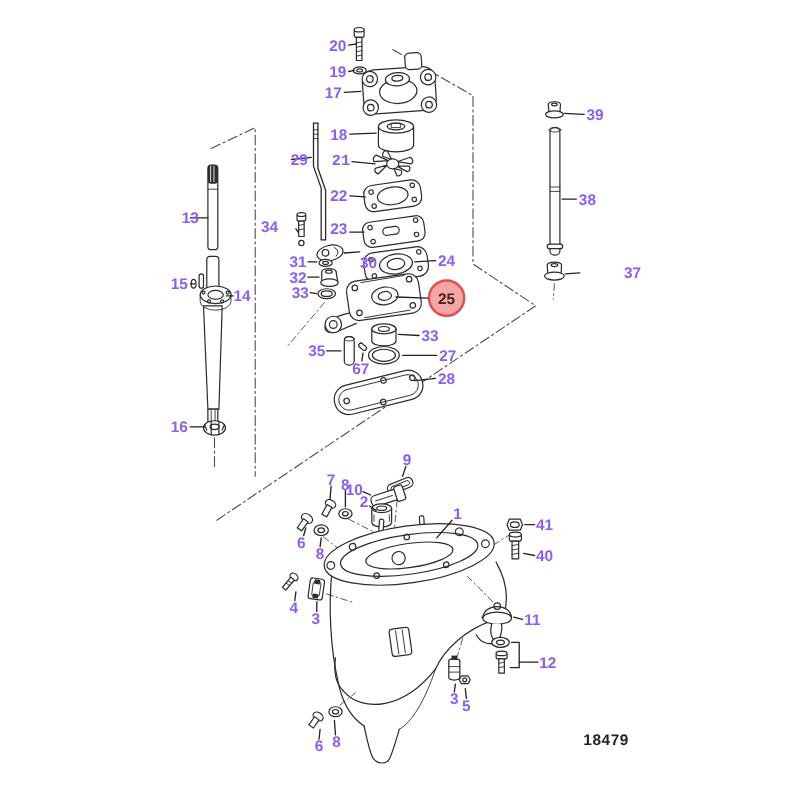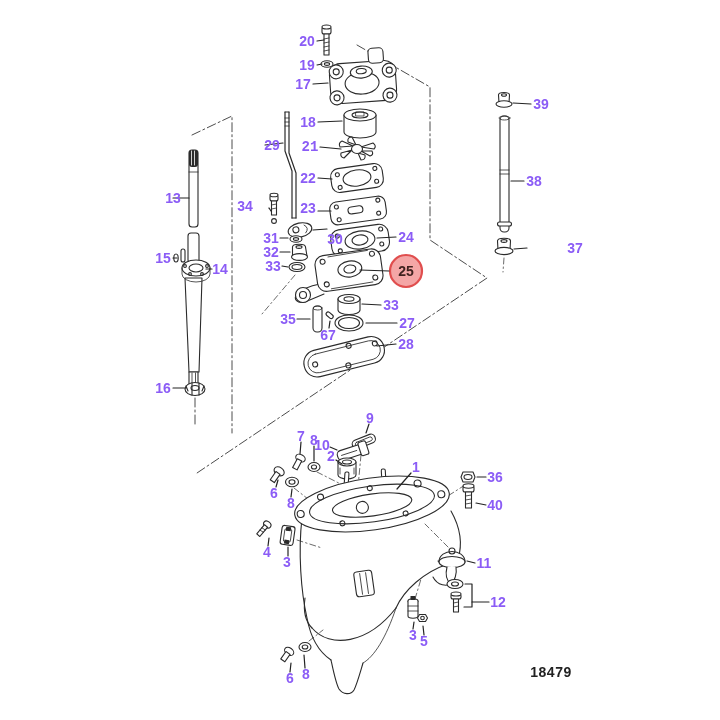--- a/index.html
+++ b/index.html
@@ -455,21 +455,21 @@
       <div class="callout" style="left: 534px; top: 181px;">38</div>
       <div class="callout" style="left: 537px; top: 248px; margin-left: 38px;">37</div>
       <div class="callout" style="left: 370px; top: 418px;">9</div>
       <div class="callout" style="left: 322px; top: 445px;">10</div>
       <div class="callout" style="left: 331px; top: 456px;">2</div>
       <div class="callout" style="left: 301px; top: 436px;">7</div>
       <div class="callout" style="left: 314px; top: 440px;">8</div>
       <div class="callout" style="left: 274px; top: 493px;">6</div>
       <div class="callout" style="left: 291px; top: 503px;">8</div>
       <div class="callout" style="left: 416px; top: 467px;">1</div>
-      <div class="callout" style="left: 495px; top: 477px;">36</div>
+      <div class="callout" style="left: 495px; top: 477px;">41</div>
       <div class="callout" style="left: 495px; top: 505px;">40</div>
       <div class="callout" style="left: 484px; top: 563px;">11</div>
       <div class="callout" style="left: 498px; top: 602px;">12</div>
       <div class="callout" style="left: 267px; top: 552px;">4</div>
       <div class="callout" style="left: 287px; top: 562px;">3</div>
       <div class="callout" style="left: 413px; top: 635px;">3</div>
       <div class="callout" style="left: 424px; top: 641px;">5</div>
       <div class="callout" style="left: 290px; top: 678px;">6</div>
       <div class="callout" style="left: 306px; top: 674px;">8</div>
     </div>

